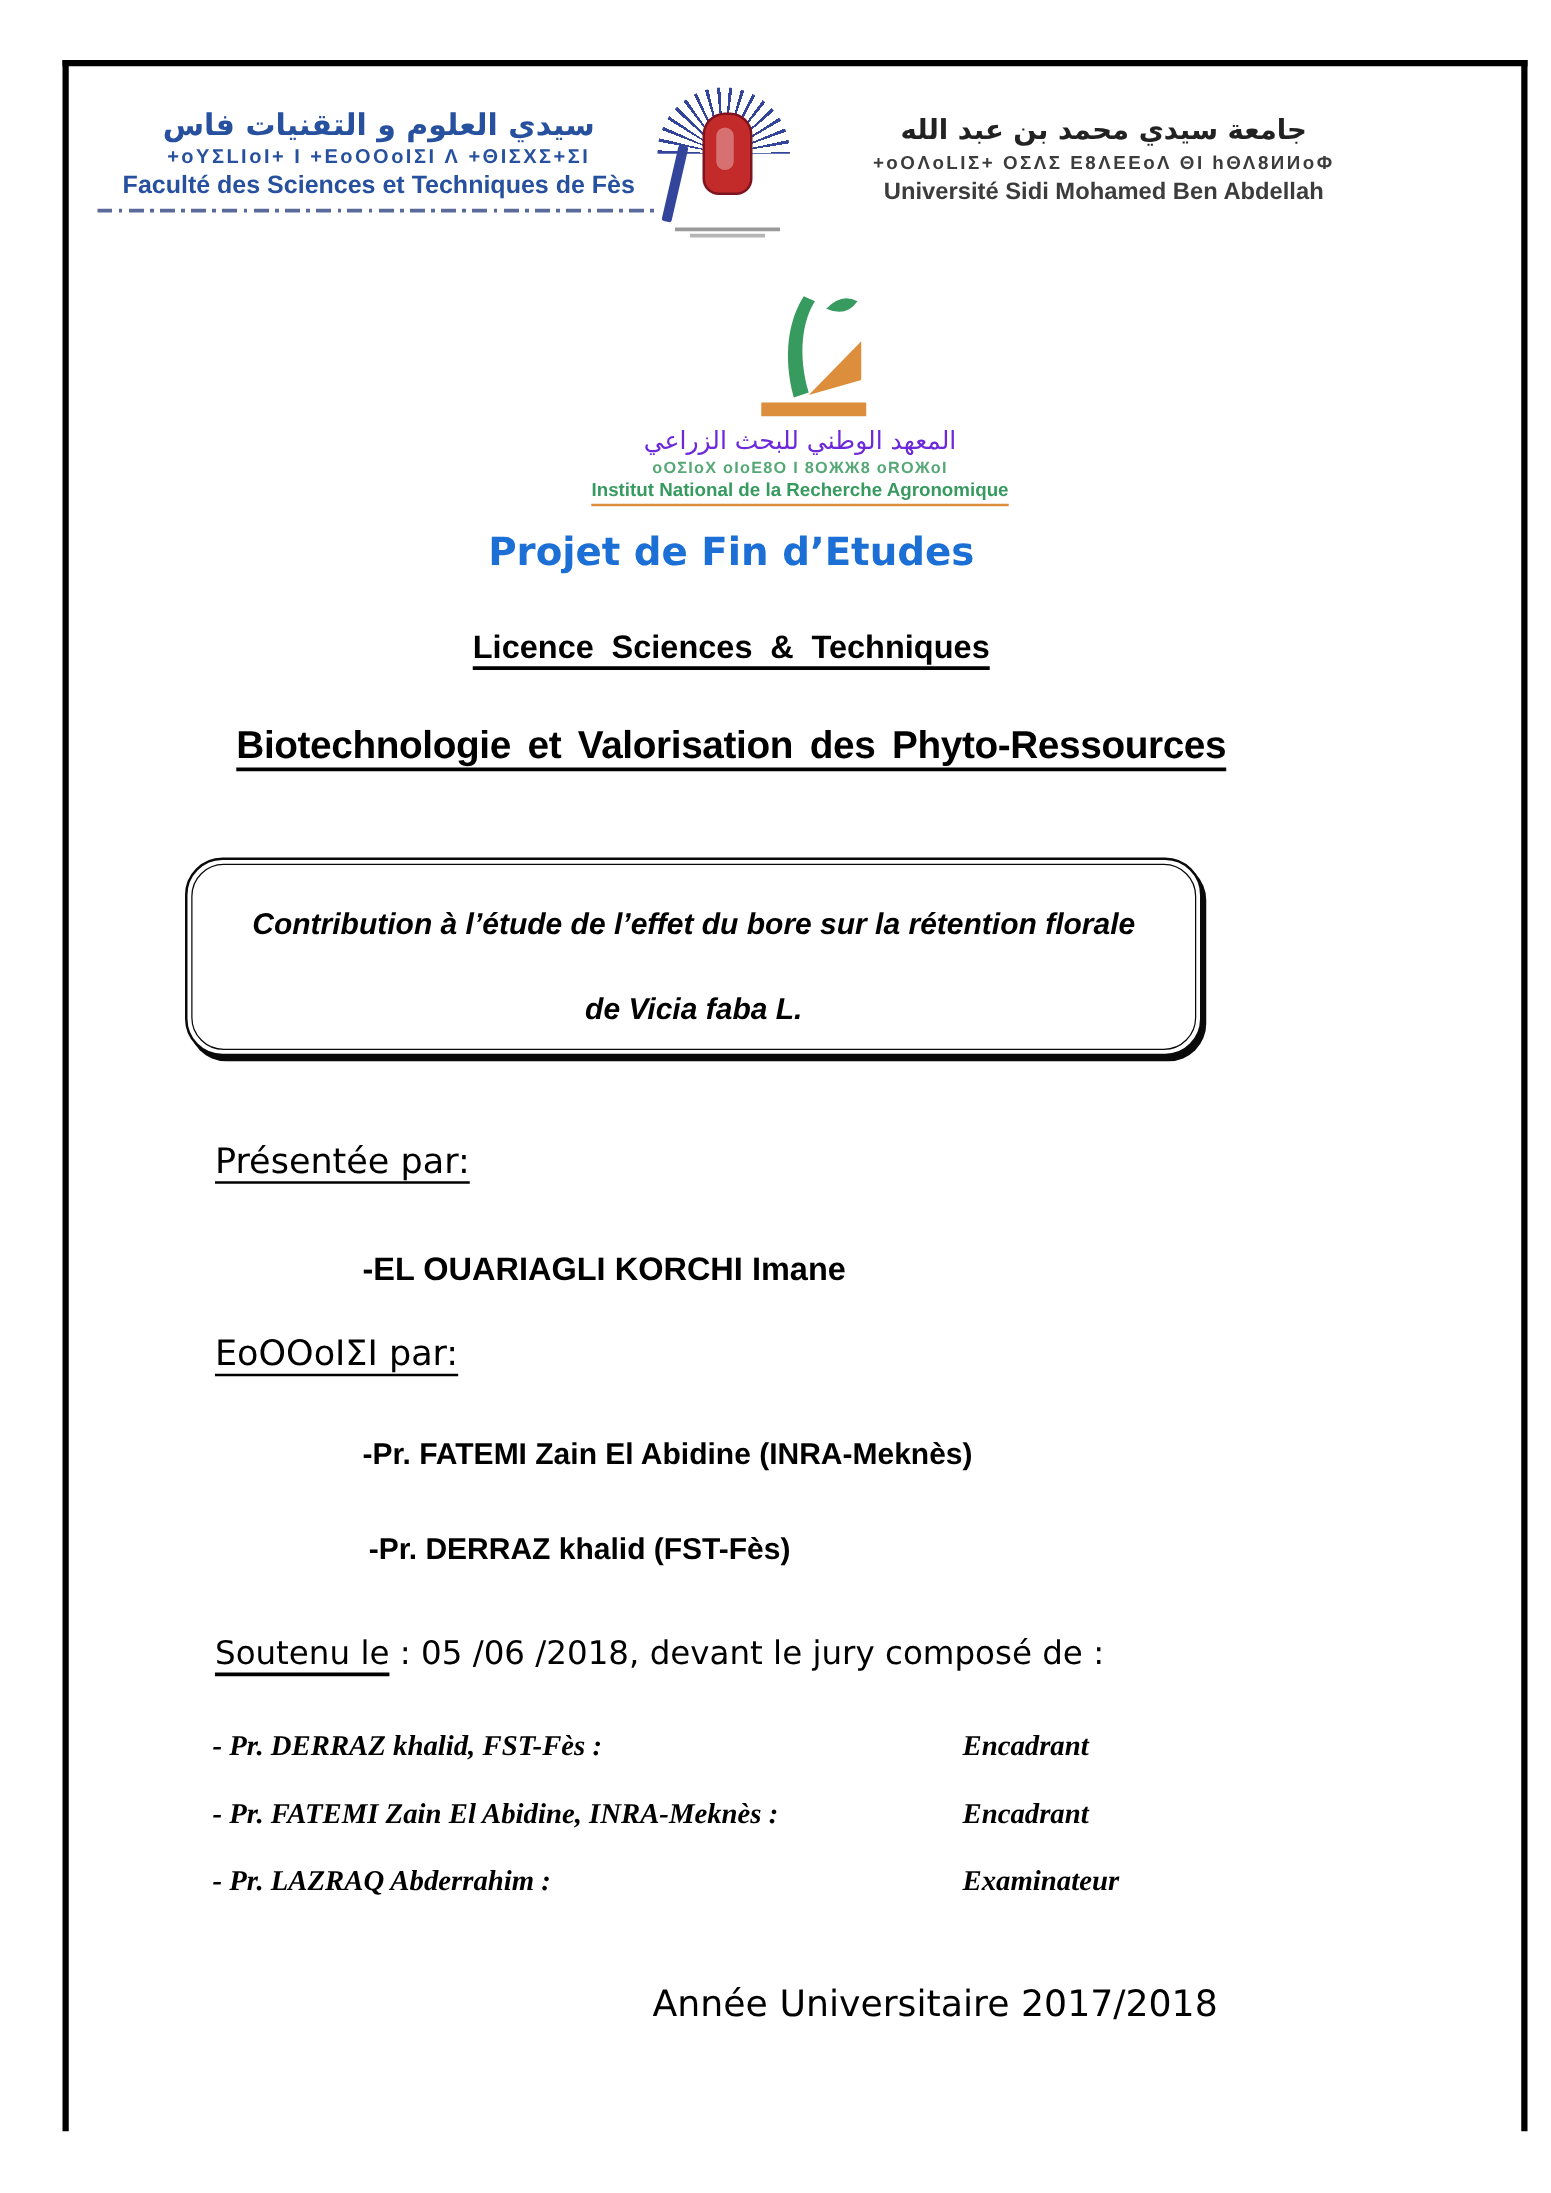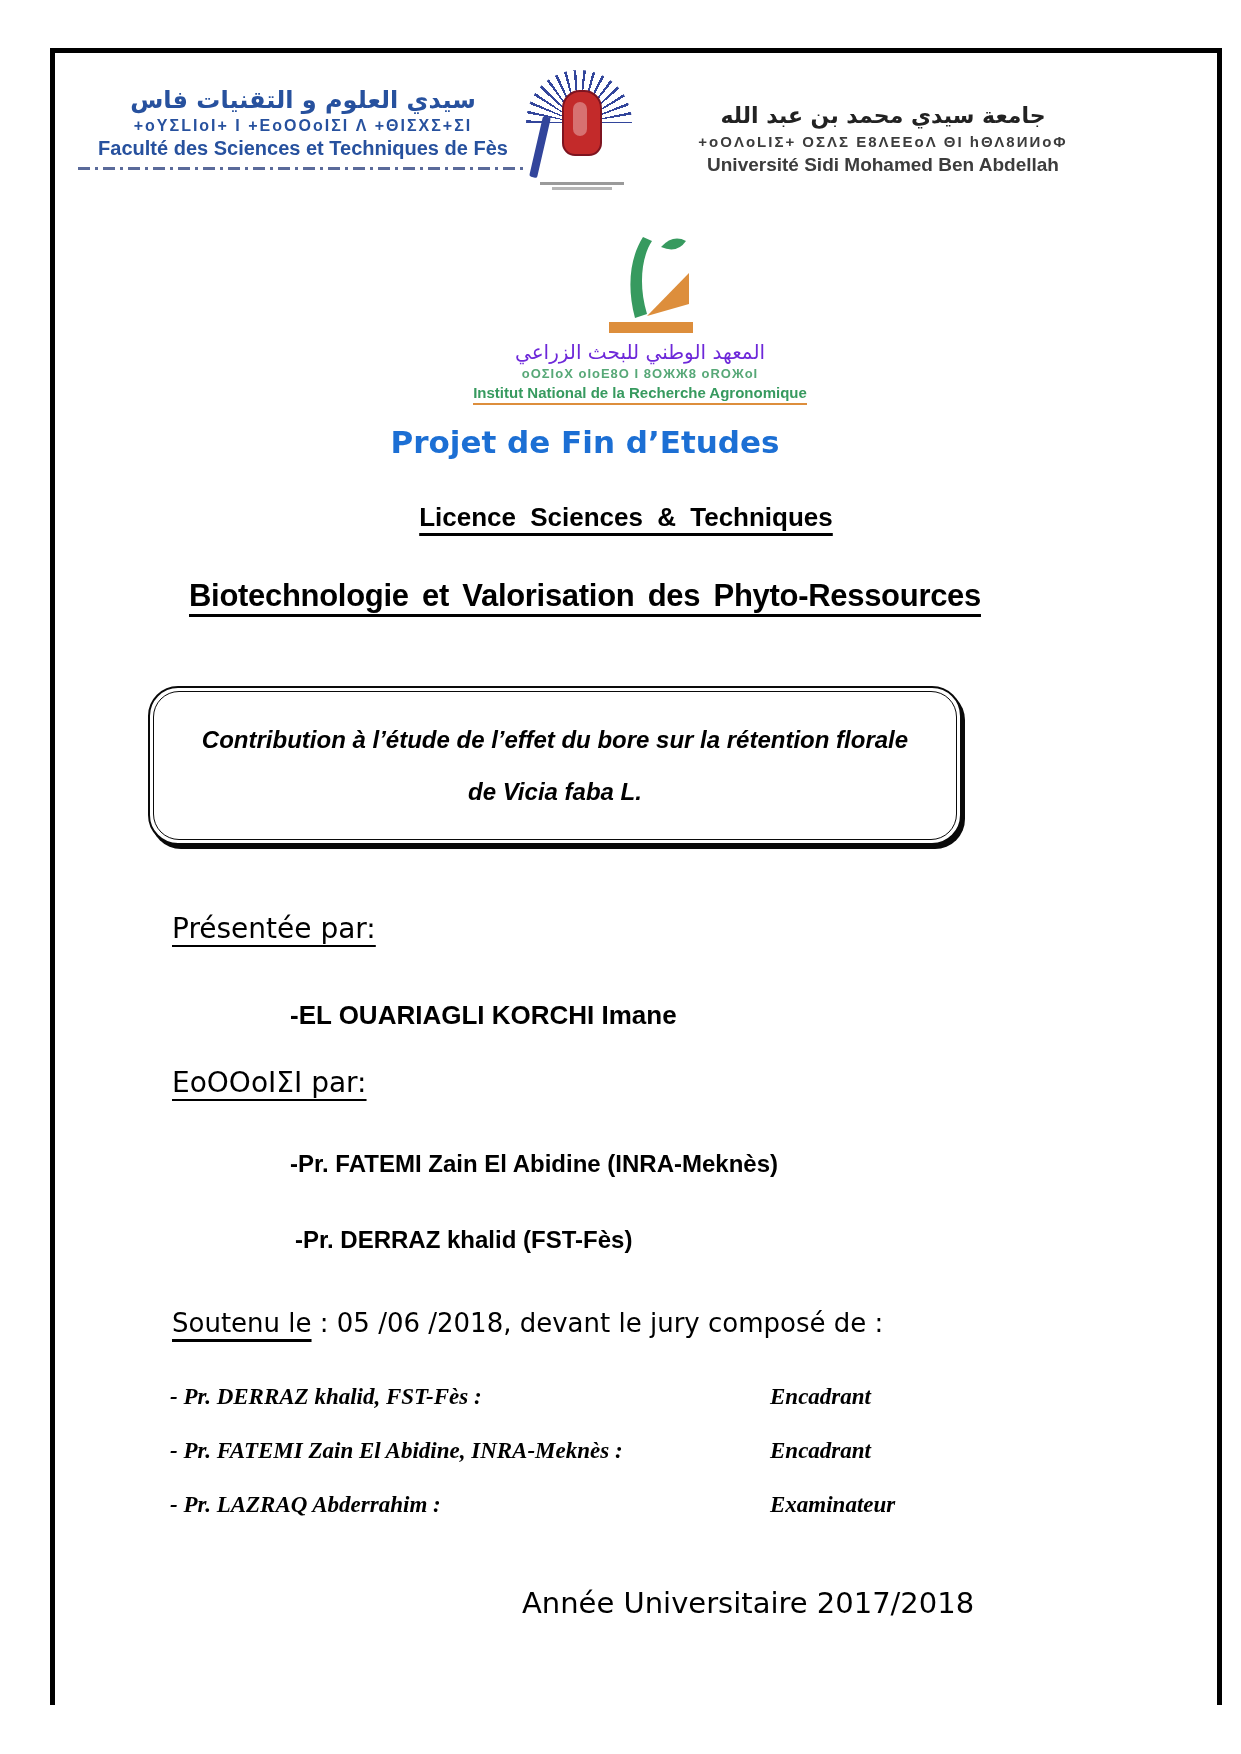--- a/index.html
+++ b/index.html
@@ -16,21 +16,21 @@
   .hdr-left { position:absolute; left:78px; top:86px; width:450px; text-align:center; color:var(--headerBlue,#27519e); }
   .hdr-left .ar  { font-family:"DejaVu Sans", sans-serif; font-size:24px; font-weight:bold; direction:rtl; }
   .hdr-left .tif { font-size:16px; font-weight:bold; letter-spacing:2px; margin-top:3px; }
   .hdr-left .fr  { font-size:20px; font-weight:bold; margin-top:2px; }
   .dashline {
     height:3px; margin-top:7px;
     background:repeating-linear-gradient(90deg,
       #5a6a9a 0 12px, transparent 12px 17px,
       #5a6a9a 17px 20px, transparent 20px 25px);
   }
-  .hdr-right { position:absolute; left:648px; top:103px; width:470px; text-align:center; }
+  .hdr-right { position:absolute; left:648px; top:92px; width:470px; text-align:center; }
   .hdr-right .ar  { font-family:"DejaVu Sans", sans-serif; font-size:22px; font-weight:bold; color:#222; direction:rtl; }
   .hdr-right .tif { font-size:15px; font-weight:bold; letter-spacing:2px; color:#3c3c3c; margin-top:5px; }
   .hdr-right .fr  { font-size:19px; font-weight:bold; color:var(--textDark,#3c3c3c); margin-top:4px; }
 
   
   .emblem { position:absolute; left:506px; top:70px; width:146px; height:122px; }
   .emblem .fan {
     position:absolute; left:20px; top:0; width:106px; height:53px;
     border-radius:106px 106px 0 0;
     background:repeating-conic-gradient(from -90deg at 50% 100%,
@@ -57,30 +57,30 @@
   .inra svg { display:block; margin:0 auto; }
   .inra .ar  { font-family:"DejaVu Sans", sans-serif; font-size:20px; color:#6d28d9; margin-top:4px; direction:rtl; }
   .inra .tif { font-size:13px; font-weight:bold; letter-spacing:1px; color:#57a877; margin-top:2px; }
   .inra .fr  { display:inline-block; font-size:15px; font-weight:bold; color:var(--inraGreen,#379a5f);
                border-bottom:2px solid var(--inraOrange,#dd8e3c); padding-bottom:2px; margin-top:3px; }
 
   
   .ctr { position:absolute; left:55px; width:1060px; text-align:center; }
   .t-project { top:424px; color:var(--projetBlue,#1c6fd4); font-size:31px; font-weight:bold; font-family:"DejaVu Sans", sans-serif; }
   .t-degree  { top:502px; font-size:26px; font-weight:bold; word-spacing:7px;
-               text-decoration:underline; text-decoration-thickness:2.5px; text-underline-offset:7px;margin-left:41px; }
+               text-decoration:underline; text-decoration-thickness:2.5px; text-underline-offset:7px; }
   .t-program { top:578px; font-size:31px; font-weight:bold; word-spacing:5px; letter-spacing:-0.3px;
                text-decoration:underline; text-decoration-thickness:3px; text-underline-offset:8px; }
 
   
   .tbox { position:absolute; left:148px; top:686px; width:810px; height:155px;
           border:2px solid #0a0a0a; border-radius:30px; box-shadow:3px 4px 0 #0a0a0a; background:#fff; }
   .tbox-inner { position:absolute; inset:3px; border:1px solid #0a0a0a; border-radius:26px;
           display:flex; flex-direction:column; justify-content:center; align-items:center; gap:24px; }
-  .tbox .l { font-size:24px; font-weight:bold; font-style:italic; }
+  .tbox .l { font-size:24px; font-weight:bold; font-style:italic;margin-top:16px; }
 
   
   .comic { font-family:"DejaVu Sans", sans-serif; }
   .lbl-presentee { position:absolute; left:172px; top:912px; font-size:28px;
        text-decoration:underline; text-decoration-thickness:2px; text-underline-offset:7px; }
   .student { position:absolute; left:290px; top:1000px; font-size:26px; font-weight:bold; }
   .lbl-encadre { position:absolute; left:172px; top:1066px; font-size:28px;
        text-decoration:underline; text-decoration-thickness:2px; text-underline-offset:7px; }
   .sup1 { position:absolute; left:290px; top:1150px; font-size:24px; font-weight:bold; }
   .sup2 { position:absolute; left:295px; top:1226px; font-size:24px; font-weight:bold; }

